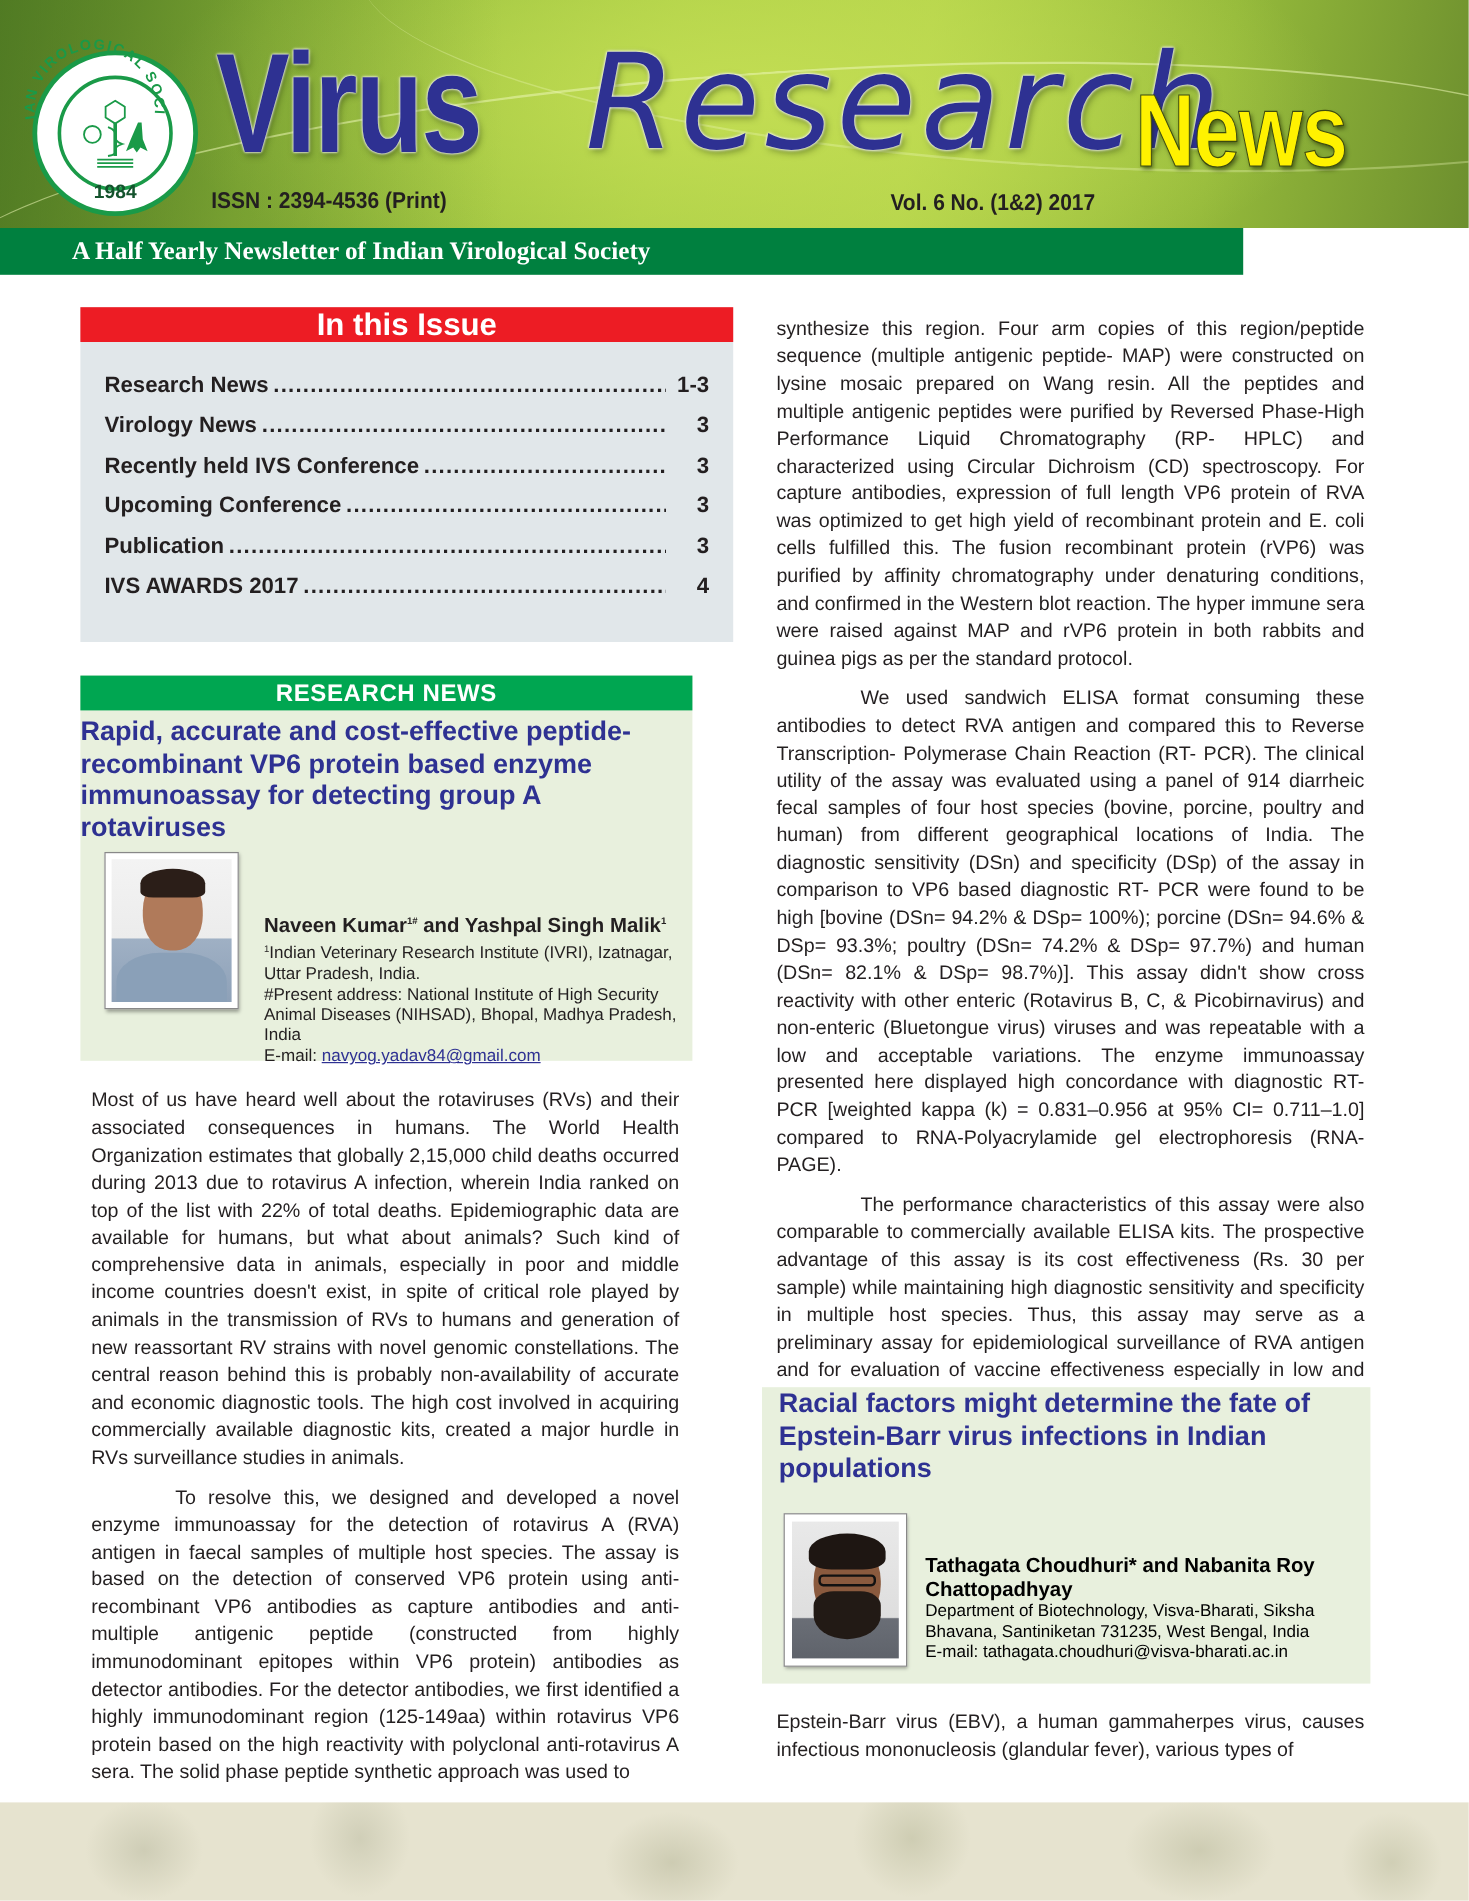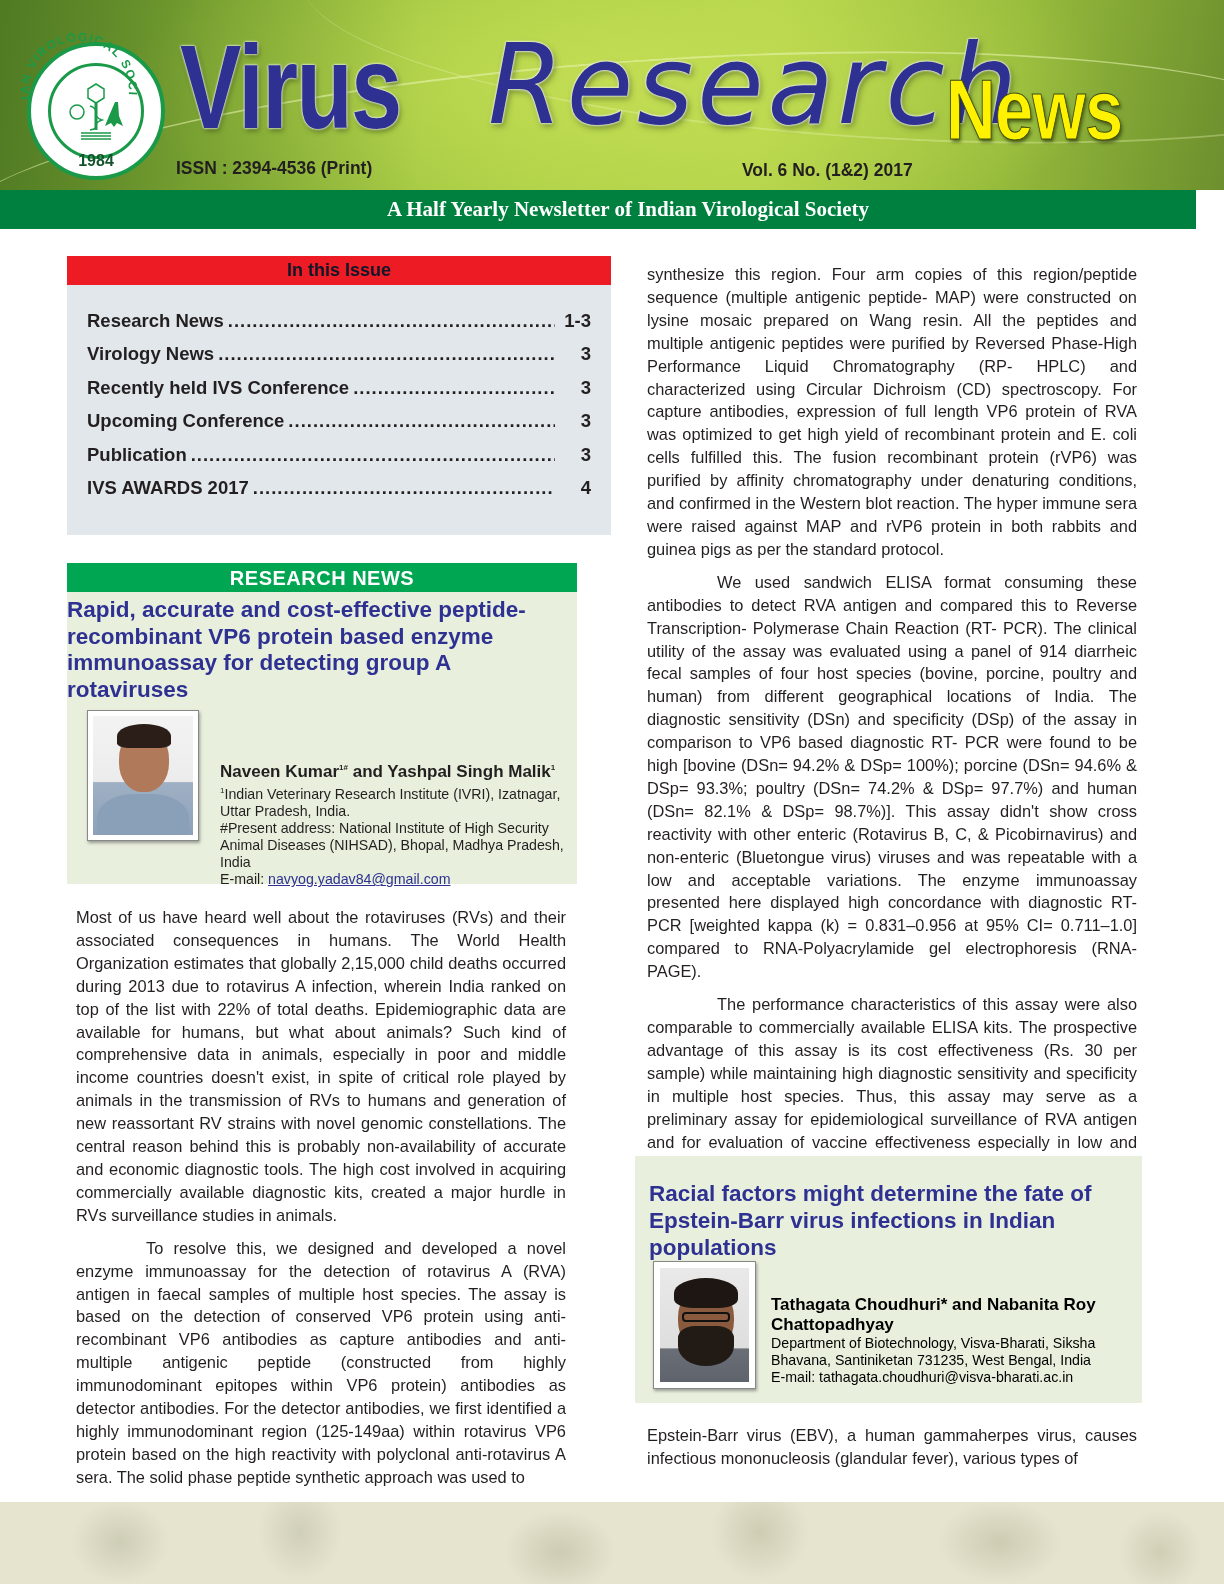--- a/index.html
+++ b/index.html
@@ -38,27 +38,27 @@
   .title-news { position: absolute; left: 946px; top: 66px; font-family: "Liberation Sans", sans-serif; font-weight: bold;
     font-size: 86px; color: #fff200; line-height: 1; letter-spacing: -1px;
     transform: scaleX(0.8); transform-origin: left top;
     -webkit-text-stroke: 1px #3b4a10; text-shadow: 2px 3px 4px rgba(30,40,0,0.6); }
 
   .issn { position: absolute; left: 176px; top: 157px; font-size: 19px; font-weight: bold; color: #231f20;
     transform: scaleX(0.92); transform-origin: left top; }
   .vol { position: absolute; left: 742px; top: 159px; font-size: 19px; font-weight: bold; color: #231f20;
     transform: scaleX(0.92); transform-origin: left top; }
 
-  .tagline-bar { position: absolute; left: 0; top: 190px; width: 1196px; height: 39px; background: #00803f;
-    display: flex; align-items: center; justify-content: center; }
+  .tagline-bar { position: absolute; left: 0; top: 190px; width: 1036px; height: 39px; background: #00803f;
+    display: flex; align-items: center; }
   .tagline { font-family: "Liberation Serif", serif; font-weight: bold; font-size: 21px; color: #ffffff; padding-left: 60px; }
 
   
   .toc { position: absolute; left: 67px; top: 256px; width: 544px; height: 279px; background: #e1e7ea; }
-  .toc-head { height: 29px; background: #ed1c24; color: #0f172a; font-weight: bold; font-size: 18px; text-align: center; line-height: 29px; }
+  .toc-head { height: 29px; background: #ed1c24; color: #ffffff; font-weight: bold; font-size: 26px; text-align: center; line-height: 29px; }
   .toc-list { padding: 25px 20px 0 20px; }
   .toc-row { display: flex; align-items: baseline; height: 33.4px; font-size: 18.5px; font-weight: bold; color: #231f20; }
   .toc-label { white-space: nowrap; }
   .toc-dots { flex: 1; overflow: hidden; white-space: nowrap; letter-spacing: 1px; margin: 0 4px; }
   .toc-dots::before { content: "........................................................................................................"; }
   .toc-page { min-width: 32px; text-align: right; }
 
   
   .rn-box { position: absolute; left: 67px; top: 563px; width: 510px; height: 321px; background: #e8f0dd; }
   .rn-head { height: 29px; background: #00a651; color: #fff; font-weight: bold; font-size: 20px; text-align: center; line-height: 30px; letter-spacing: 0.5px; }
@@ -77,21 +77,21 @@
 
   
   .col { position: absolute; font-size: 16.4px; line-height: 22.9px; color: #231f20; text-align: justify; }
   .col p { margin: 10px; }
   .indent { text-indent: 70px; }
   .col-left { left: 66px; top: 896px; width: 510px; }
   .col-right { left: 637px; top: 253px; width: 510px; }
 
   
   .ebv-box { position: absolute; left: 635px; top: 1156px; width: 507px; height: 247px; background: #e8f0dd; }
-  .ebv-title { padding: 24px 12px 0 14px; font-weight: bold; font-size: 22.5px; line-height: 27px; color: #2e3192; }
+  .ebv-title { padding: 0 12px 0 14px; font-weight: bold; font-size: 22.5px; line-height: 27px; color: #2e3192; }
   .photo2 { position: absolute; left: 18px; top: 105px; width: 103px; height: 128px; background: #fff; border: 1px solid #888;
     box-shadow: 1px 2px 3px rgba(0,0,0,0.35); padding: 6px; }
   .p2 { background: linear-gradient(180deg, #e9e9e9 0%, #dedede 70%, #6a6e76 71%, #5f636b 100%); }
   .p2 .head { position: absolute; left: 18px; top: 16px; width: 56px; height: 70px; border-radius: 48%; background: #8a5a3e; }
   .p2 .hair { position: absolute; left: 14px; top: 10px; width: 64px; height: 30px; border-radius: 50% 50% 30% 30%; background: #1e1612; }
   .p2 .beard { position: absolute; left: 18px; top: 58px; width: 56px; height: 40px; border-radius: 30% 30% 50% 50%; background: #221a15; }
   .p2 .glasses { position: absolute; left: 22px; top: 44px; width: 48px; height: 10px; border: 2px solid #111; border-radius: 4px; }
   .authors2 { position: absolute; left: 136px; top: 139px; width: 365px; font-size: 14.2px; line-height: 17.2px; color: #000000; }
   .col-ebv { left: 637px; top: 1414px; width: 510px; }
 

